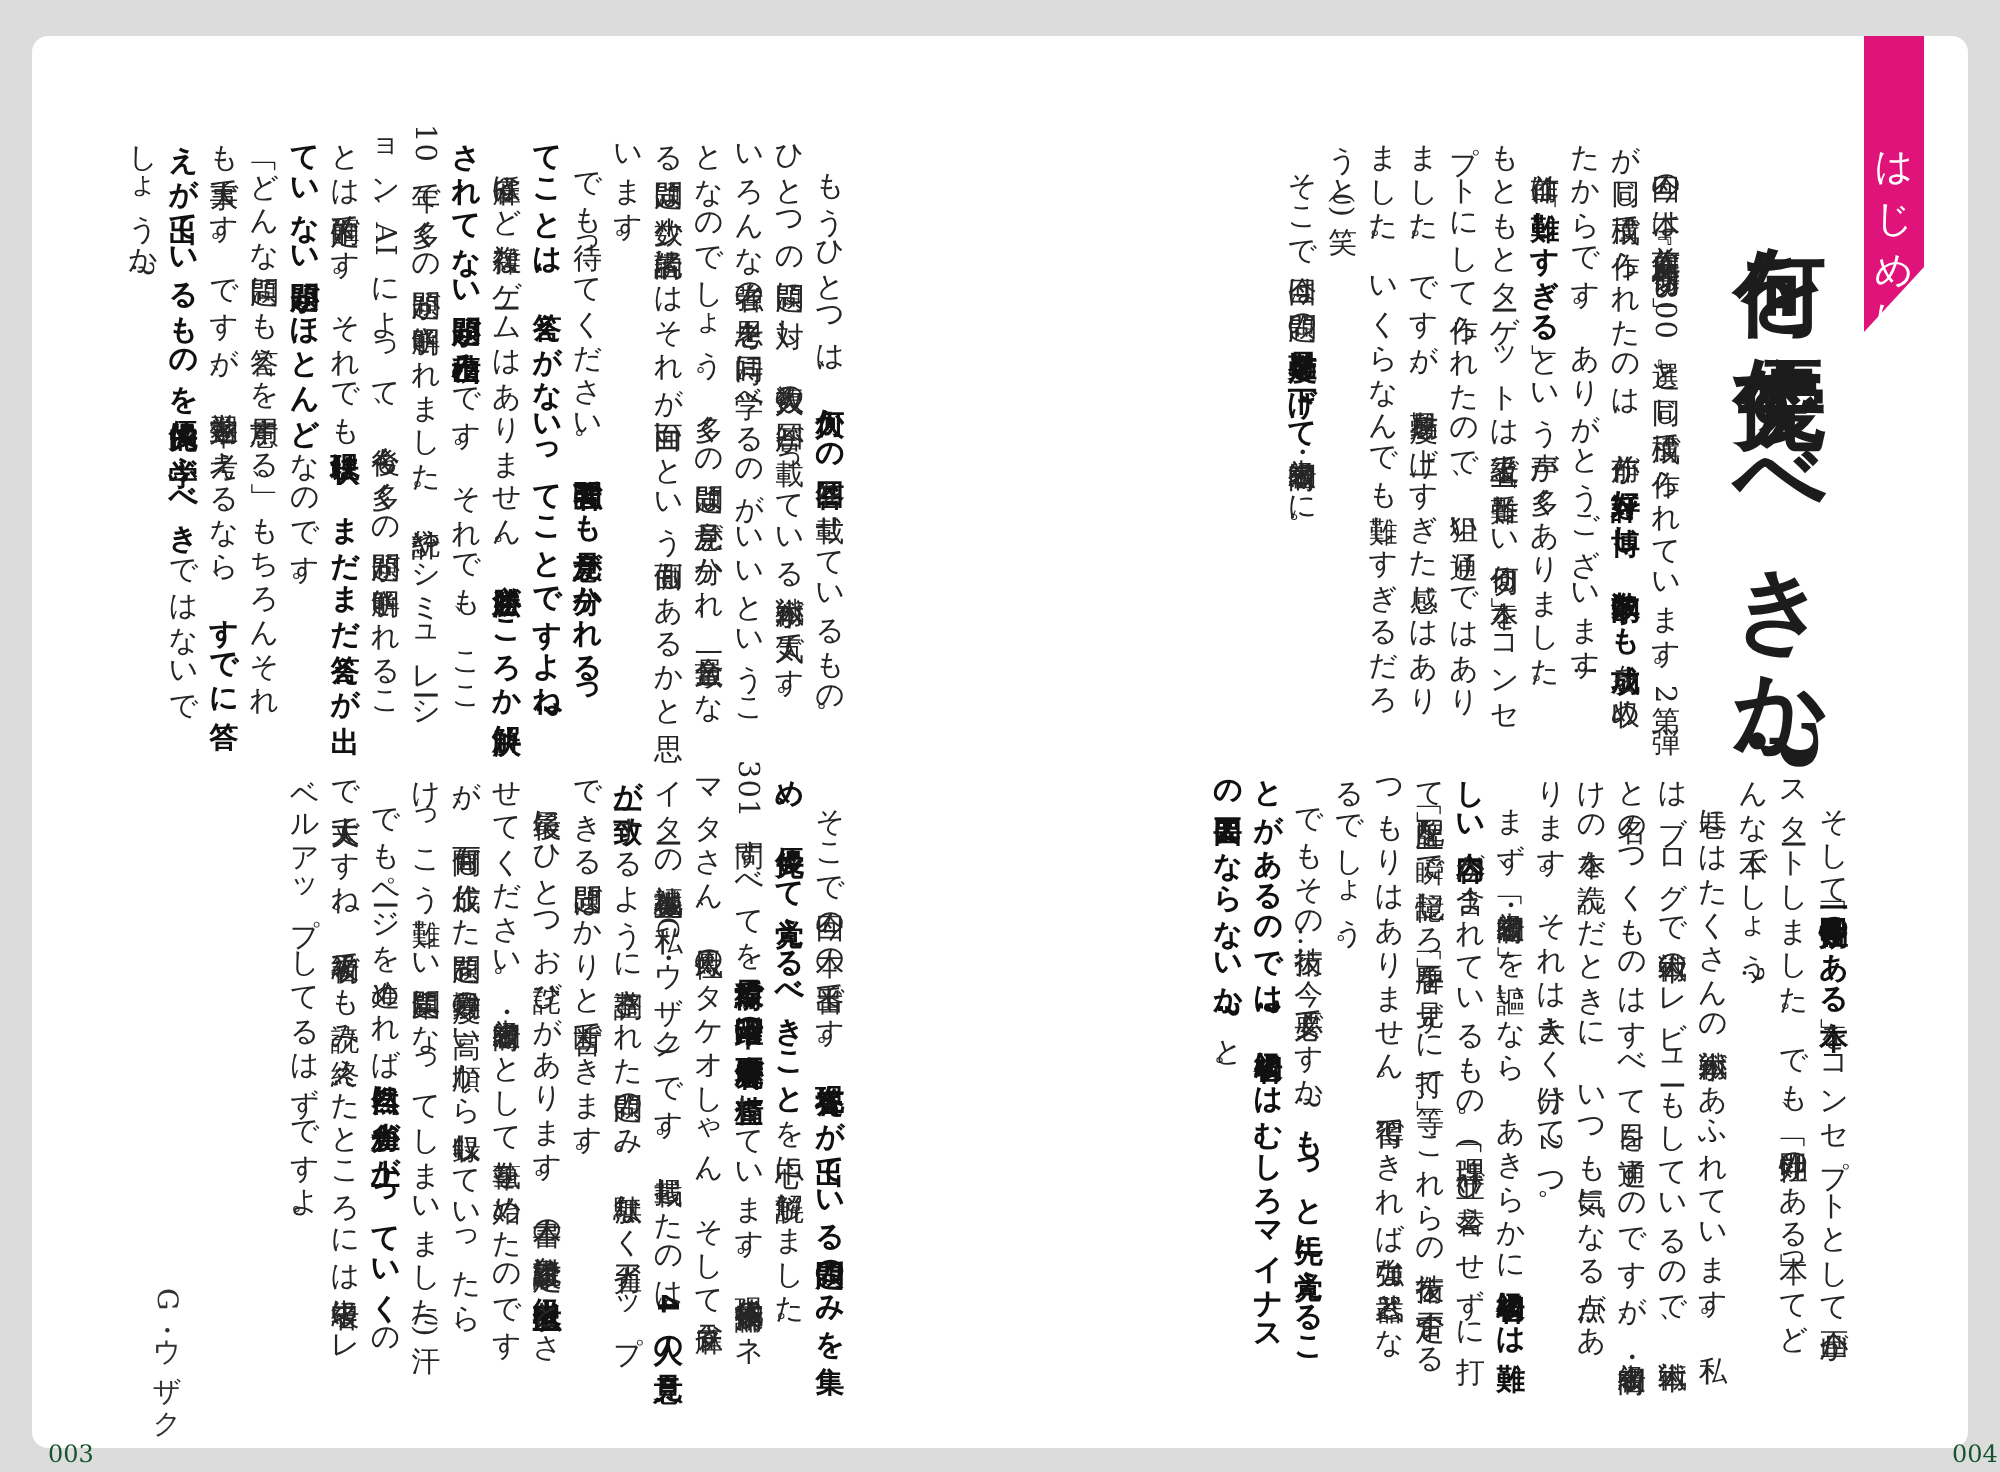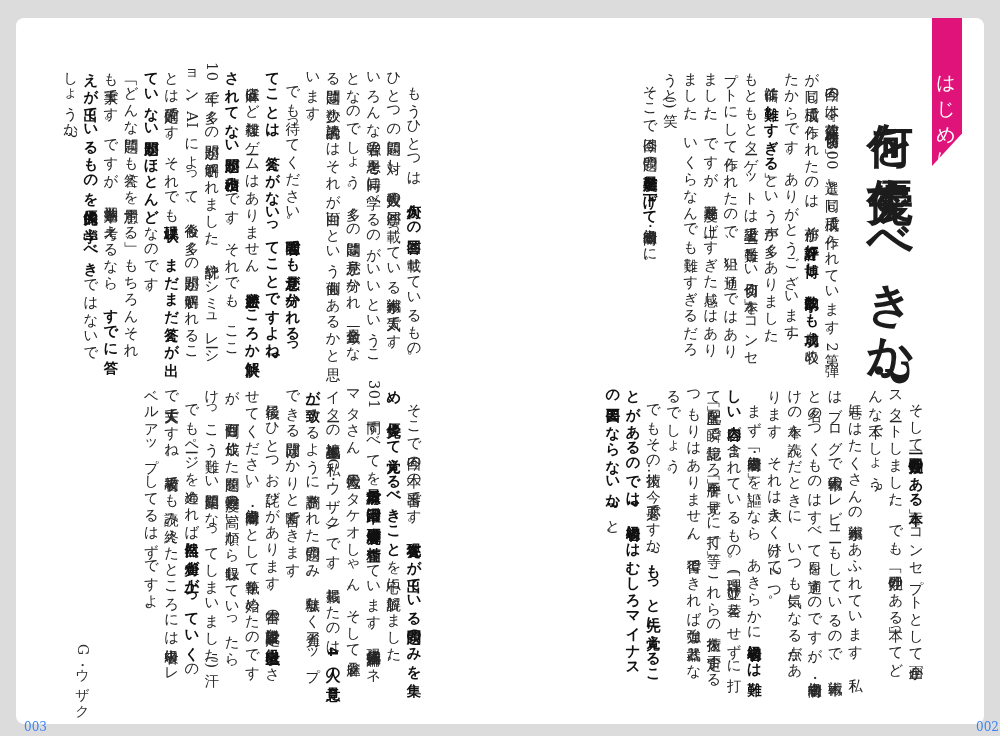--- a/index.html
+++ b/index.html
@@ -47,21 +47,21 @@
     position: absolute; left: 846px; top: 70px; width: 60px;
     writing-mode: vertical-rl;
     font-size: 46px; font-weight: bold; letter-spacing: 1px;
     font-family: "DejaVu Serif", "Liberation Serif", serif;
     color: #1c1c1c;
   }
   .signature {
     position: absolute; left: 58px; top: 626px;
     writing-mode: vertical-rl; font-size: 14px; letter-spacing: 2px; color: #333;
   }
-  .folio { position: absolute; top: 702px; font-size: 12px; color: #3b82f6; }
+  .folio { position: absolute; top: 702px; font-size: 12px; color: #14532d; }
   .folio-left { left: 8px; }
   .folio-right { left: 960px; }
 </style>
 </head>
 <body>
 
 <div class="spread">
 
   <div class="page page-right"></div>
 
@@ -76,21 +76,21 @@
       <p><span>そこで今回は問題の</span><span class="b">難易度を下げて</span><span>初・中級者向けに。</span></p>
     </div>
 
   <div class="block" id="right-lower" style="right:58px; top:362px; height:300px;">
       <p><span>そして「</span><span class="b">一番即効性のある本</span><span>」をコンセプトとして企画がスタートしました。でも、「即効性のある本」ってどんな本でしょう?</span></p>
       <p><span>巷にはたくさんの戦術本があふれています。私はブログで戦術本のレビューもしているので、戦術本と名のつくものはすべて目を通すのですが、初・中級者向けの本を読んだときに、いつも気になる点があります。それは大きく分けて2つ。</span></p>
       <p><span>まず、「初・中級者向け」を謳いなら、あきらかに</span><span class="b">初級者には難しい内容</span><span>が含まれているもの。「理牌(並び替え)せずに打て」「配牌を一瞬で記憶しろ」「手牌を見ずに打て」等、これらの技術を否定するつもりはありません。習得できれば強力な武器となるでしょう。</span></p>
       <p><span>でもその技術…今、必要ですか?</span><span class="b">もっと先に覚えることがあるのでは? 初級者にはむしろマイナスの要因にならないか?</span><span>と。</span></p>
     </div>
 
-  <div class="folio folio-right">002</div>
+  <div class="folio folio-right">004</div>
 
   <div class="page page-left"></div>
 
   <div class="block" id="left-upper" style="right:560px; top:44px; height:304px;">
       <p><span>もうひとつは、</span><span class="b">何人かの回答</span><span>を載せているもの。ひとつの問題に対し、複数人の回答が載っている戦術本が人気です。いろんな強者の思考を同時に学べるのがいいということなのでしょう。多くの問題は意見が分かれ、全員一致となる問題は少数、読者的にはそれが面白いという側面もあるかと思います。</span></p>
       <p><span>でも待ってください。</span><span class="b">強者間でも意見が分かれるってことは、答えがないってことですよね?</span></p>
       <p><span>麻雀ほど複雑なゲームはありません。</span><span class="b">必勝法どころか解決されてない問題が山積み</span><span>です。それでも、ここ10年で多くの問題が解明されました。統計やシミュレーション、AIによって、今後も多くの問題が解明されることは確定的です。それでも</span><span class="b">現状は、まだまだ答えが出ていない問題がほとんど</span><span>なのです。</span></p>
       <p><span>「どんな問題にも答えを用意する」、もちろんそれも大事です。ですが、学習効率を考えるなら、</span><span class="b">すでに答えが出ているものを優先的に学ぶべき</span><span>ではないでしょうか?</span></p>
     </div>
 

